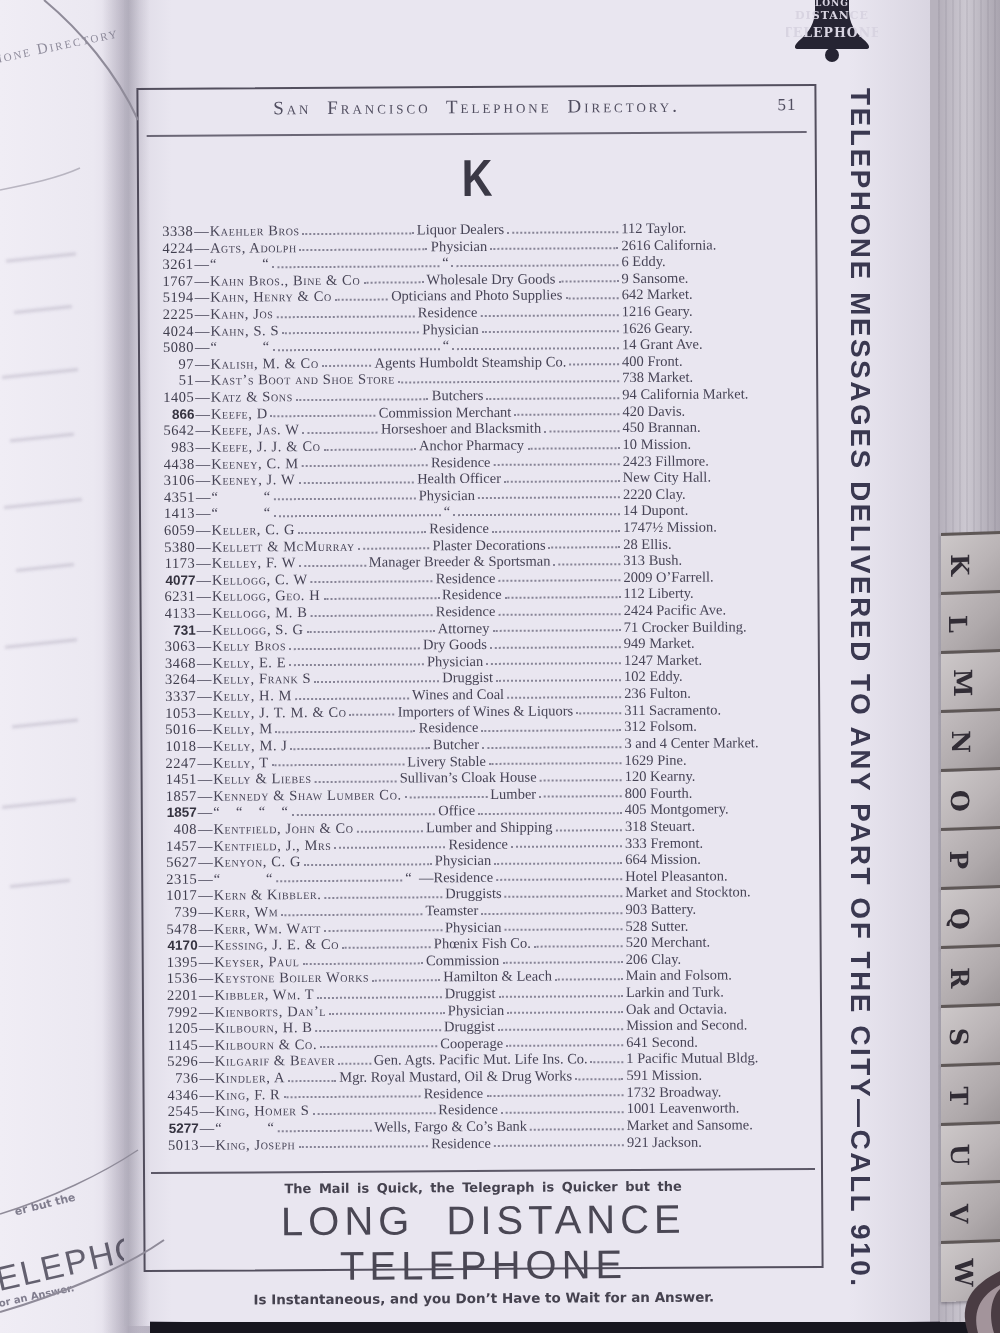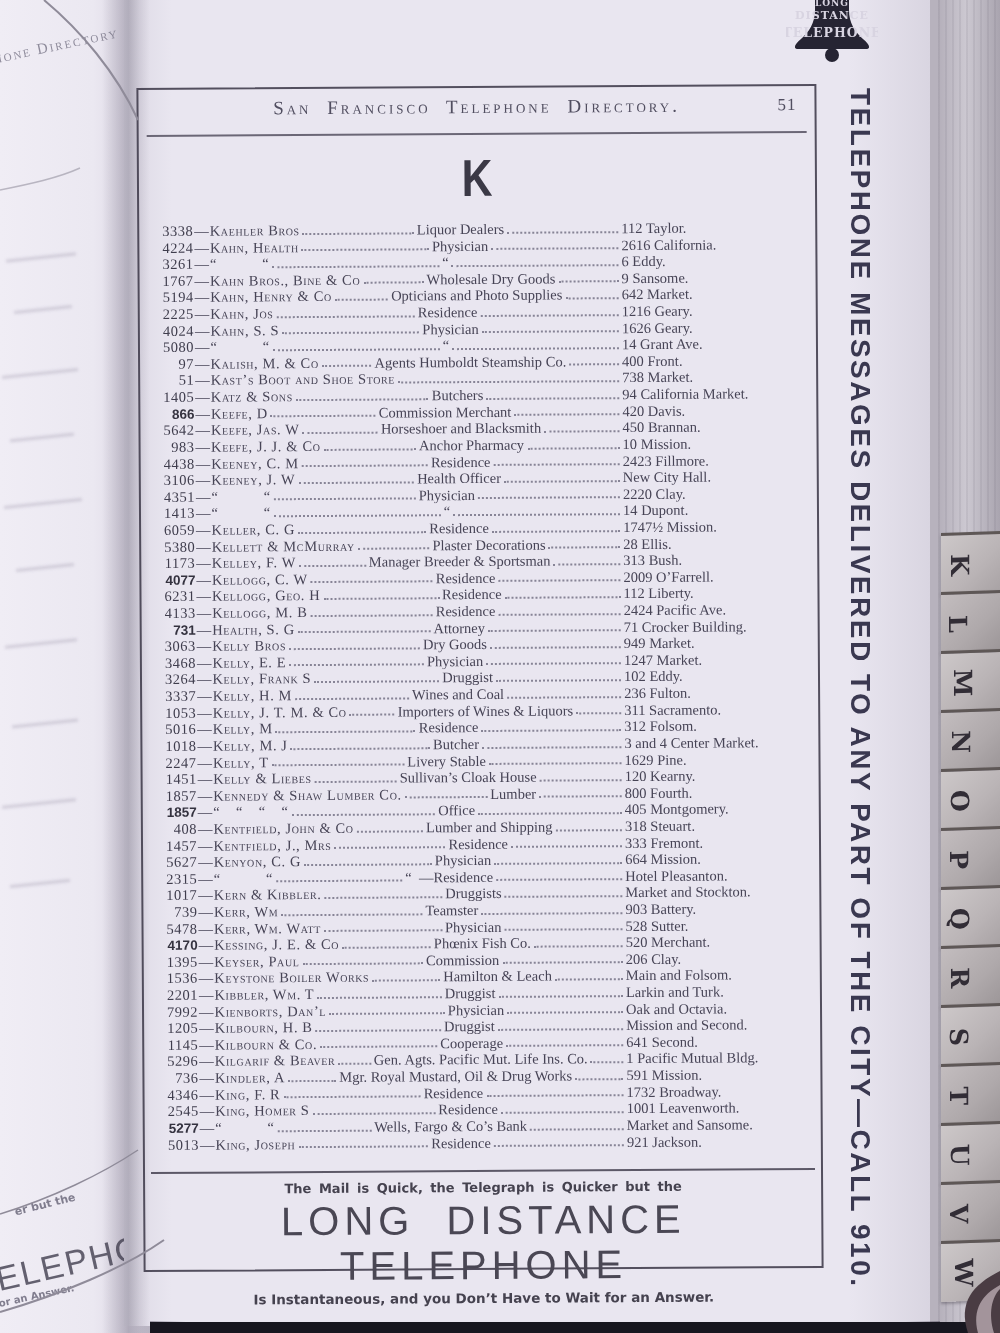--- a/index.html
+++ b/index.html
@@ -120,21 +120,21 @@
 <div class="gutter"></div>
 
 <div class="main-page">
   <div class="content-box">
     <div class="box-title">San Francisco Telephone Directory.</div>
     <div class="box-pagenum">51</div>
     <div class="box-rule"></div>
     <div class="section-letter">K</div>
     <div class="entries" id="entries">
         <div class="row"><span class="num">3338</span><span class="dash">—</span><span class="name">Kaehler Bros</span><span class="dots"></span><span class="occ">Liquor Dealers</span><span class="dots"></span><span class="addr">112 Taylor.</span></div>
-        <div class="row"><span class="num">4224</span><span class="dash">—</span><span class="name">Kahn, Health</span><span class="dots"></span><span class="occ">Physician</span><span class="dots"></span><span class="addr">2616 California.</span></div>
+        <div class="row"><span class="num">4224</span><span class="dash">—</span><span class="name">Agts, Adolph</span><span class="dots"></span><span class="occ">Physician</span><span class="dots"></span><span class="addr">2616 California.</span></div>
         <div class="row"><span class="num">3261</span><span class="dash">—</span><span class="name">“   “</span><span class="dots"></span><span class="occ">“</span><span class="dots"></span><span class="addr">6 Eddy.</span></div>
         <div class="row"><span class="num">1767</span><span class="dash">—</span><span class="name">Kahn Bros., Bine &amp; Co</span><span class="dots"></span><span class="occ">Wholesale Dry Goods</span><span class="dots"></span><span class="addr">9 Sansome.</span></div>
         <div class="row"><span class="num">5194</span><span class="dash">—</span><span class="name">Kahn, Henry &amp; Co</span><span class="dots"></span><span class="occ">Opticians and Photo Supplies</span><span class="dots"></span><span class="addr">642 Market.</span></div>
         <div class="row"><span class="num">2225</span><span class="dash">—</span><span class="name">Kahn, Jos</span><span class="dots"></span><span class="occ">Residence</span><span class="dots"></span><span class="addr">1216 Geary.</span></div>
         <div class="row"><span class="num">4024</span><span class="dash">—</span><span class="name">Kahn, S. S</span><span class="dots"></span><span class="occ">Physician</span><span class="dots"></span><span class="addr">1626 Geary.</span></div>
         <div class="row"><span class="num">5080</span><span class="dash">—</span><span class="name">“   “</span><span class="dots"></span><span class="occ">“</span><span class="dots"></span><span class="addr">14 Grant Ave.</span></div>
         <div class="row"><span class="num">97</span><span class="dash">—</span><span class="name">Kalish, M. &amp; Co</span><span class="dots"></span><span class="occ">Agents Humboldt Steamship Co.</span><span class="dots"></span><span class="addr">400 Front.</span></div>
         <div class="row"><span class="num">51</span><span class="dash">—</span><span class="name">Kast’s Boot and Shoe Store</span><span class="dots"></span><span class="addr">738 Market.</span></div>
         <div class="row"><span class="num">1405</span><span class="dash">—</span><span class="name">Katz &amp; Sons</span><span class="dots"></span><span class="occ">Butchers</span><span class="dots"></span><span class="addr">94 California Market.</span></div>
         <div class="row"><span class="num boldnum">866</span><span class="dash">—</span><span class="name">Keefe, D</span><span class="dots"></span><span class="occ">Commission Merchant</span><span class="dots"></span><span class="addr">420 Davis.</span></div>
@@ -143,21 +143,21 @@
         <div class="row"><span class="num">4438</span><span class="dash">—</span><span class="name">Keeney, C. M</span><span class="dots"></span><span class="occ">Residence</span><span class="dots"></span><span class="addr">2423 Fillmore.</span></div>
         <div class="row"><span class="num">3106</span><span class="dash">—</span><span class="name">Keeney, J. W</span><span class="dots"></span><span class="occ">Health Officer</span><span class="dots"></span><span class="addr">New City Hall.</span></div>
         <div class="row"><span class="num">4351</span><span class="dash">—</span><span class="name">“   “</span><span class="dots"></span><span class="occ">Physician</span><span class="dots"></span><span class="addr">2220 Clay.</span></div>
         <div class="row"><span class="num">1413</span><span class="dash">—</span><span class="name">“   “</span><span class="dots"></span><span class="occ">“</span><span class="dots"></span><span class="addr">14 Dupont.</span></div>
         <div class="row"><span class="num">6059</span><span class="dash">—</span><span class="name">Keller, C. G</span><span class="dots"></span><span class="occ">Residence</span><span class="dots"></span><span class="addr">1747½ Mission.</span></div>
         <div class="row"><span class="num">5380</span><span class="dash">—</span><span class="name">Kellett &amp; McMurray</span><span class="dots"></span><span class="occ">Plaster Decorations</span><span class="dots"></span><span class="addr">28 Ellis.</span></div>
         <div class="row"><span class="num">1173</span><span class="dash">—</span><span class="name">Kelley, F. W</span><span class="dots"></span><span class="occ">Manager Breeder &amp; Sportsman</span><span class="dots"></span><span class="addr">313 Bush.</span></div>
         <div class="row"><span class="num boldnum">4077</span><span class="dash">—</span><span class="name">Kellogg, C. W</span><span class="dots"></span><span class="occ">Residence</span><span class="dots"></span><span class="addr">2009 O’Farrell.</span></div>
         <div class="row"><span class="num">6231</span><span class="dash">—</span><span class="name">Kellogg, Geo. H</span><span class="dots"></span><span class="occ">Residence</span><span class="dots"></span><span class="addr">112 Liberty.</span></div>
         <div class="row"><span class="num">4133</span><span class="dash">—</span><span class="name">Kellogg, M. B</span><span class="dots"></span><span class="occ">Residence</span><span class="dots"></span><span class="addr">2424 Pacific Ave.</span></div>
-        <div class="row"><span class="num boldnum">731</span><span class="dash">—</span><span class="name">Health, S. G</span><span class="dots"></span><span class="occ">Attorney</span><span class="dots"></span><span class="addr">71 Crocker Building.</span></div>
+        <div class="row"><span class="num boldnum">731</span><span class="dash">—</span><span class="name">Kellogg, S. G</span><span class="dots"></span><span class="occ">Attorney</span><span class="dots"></span><span class="addr">71 Crocker Building.</span></div>
         <div class="row"><span class="num">3063</span><span class="dash">—</span><span class="name">Kelly Bros</span><span class="dots"></span><span class="occ">Dry Goods</span><span class="dots"></span><span class="addr">949 Market.</span></div>
         <div class="row"><span class="num">3468</span><span class="dash">—</span><span class="name">Kelly, E. E</span><span class="dots"></span><span class="occ">Physician</span><span class="dots"></span><span class="addr">1247 Market.</span></div>
         <div class="row"><span class="num">3264</span><span class="dash">—</span><span class="name">Kelly, Frank S</span><span class="dots"></span><span class="occ">Druggist</span><span class="dots"></span><span class="addr">102 Eddy.</span></div>
         <div class="row"><span class="num">3337</span><span class="dash">—</span><span class="name">Kelly, H. M</span><span class="dots"></span><span class="occ">Wines and Coal</span><span class="dots"></span><span class="addr">236 Fulton.</span></div>
         <div class="row"><span class="num">1053</span><span class="dash">—</span><span class="name">Kelly, J. T. M. &amp; Co</span><span class="dots"></span><span class="occ">Importers of Wines &amp; Liquors</span><span class="dots"></span><span class="addr">311 Sacramento.</span></div>
         <div class="row"><span class="num">5016</span><span class="dash">—</span><span class="name">Kelly, M</span><span class="dots"></span><span class="occ">Residence</span><span class="dots"></span><span class="addr">312 Folsom.</span></div>
         <div class="row"><span class="num">1018</span><span class="dash">—</span><span class="name">Kelly, M. J</span><span class="dots"></span><span class="occ">Butcher</span><span class="dots"></span><span class="addr">3 and 4 Center Market.</span></div>
         <div class="row"><span class="num">2247</span><span class="dash">—</span><span class="name">Kelly, T</span><span class="dots"></span><span class="occ">Livery Stable</span><span class="dots"></span><span class="addr">1629 Pine.</span></div>
         <div class="row"><span class="num">1451</span><span class="dash">—</span><span class="name">Kelly &amp; Liebes</span><span class="dots"></span><span class="occ">Sullivan’s Cloak House</span><span class="dots"></span><span class="addr">120 Kearny.</span></div>
         <div class="row"><span class="num">1857</span><span class="dash">—</span><span class="name">Kennedy &amp; Shaw Lumber Co.</span><span class="dots"></span><span class="occ">Lumber</span><span class="dots"></span><span class="addr">800 Fourth.</span></div>

